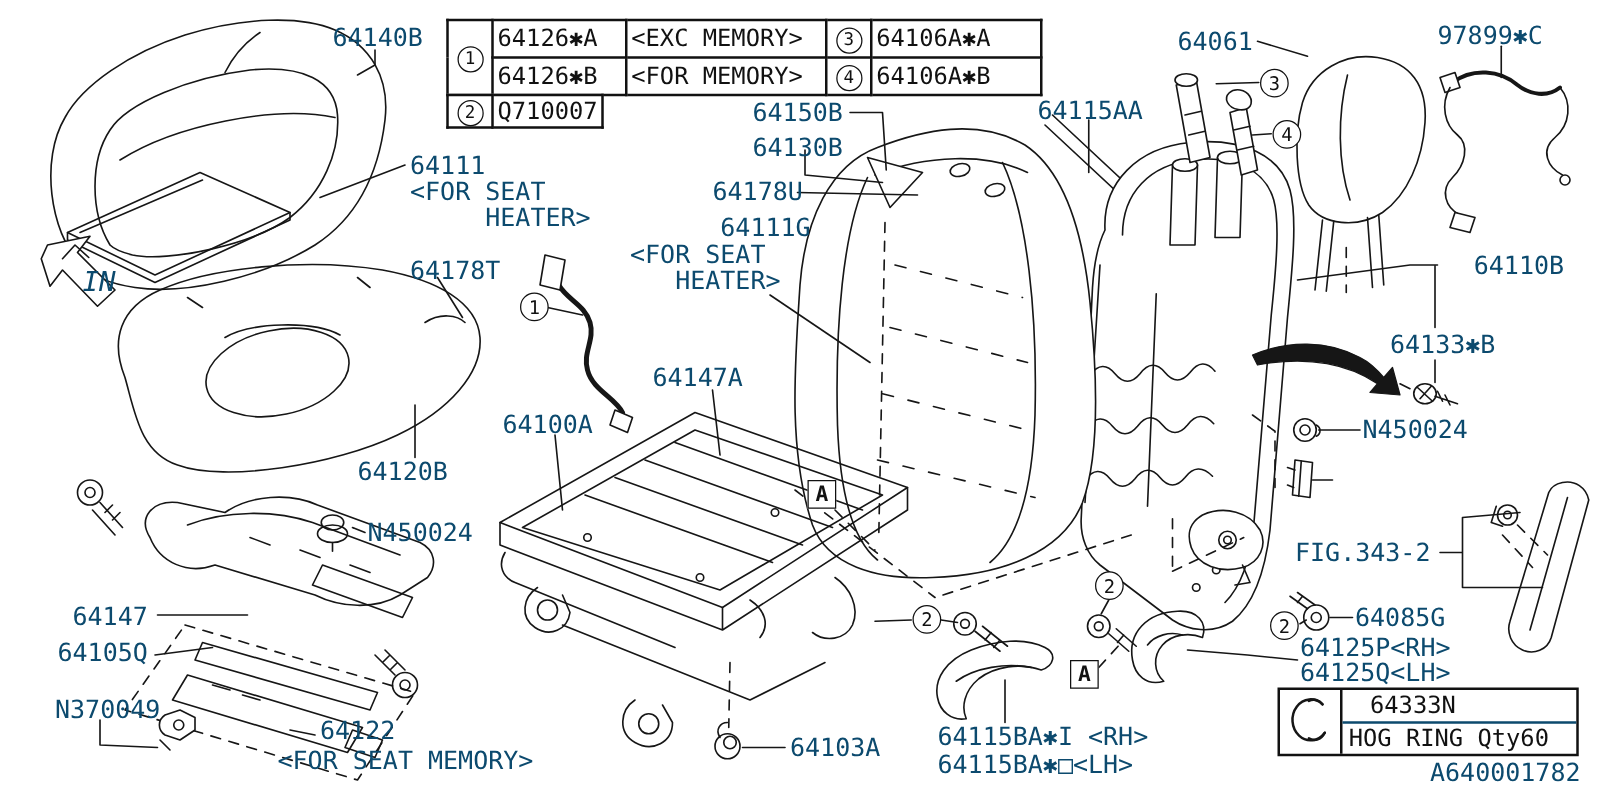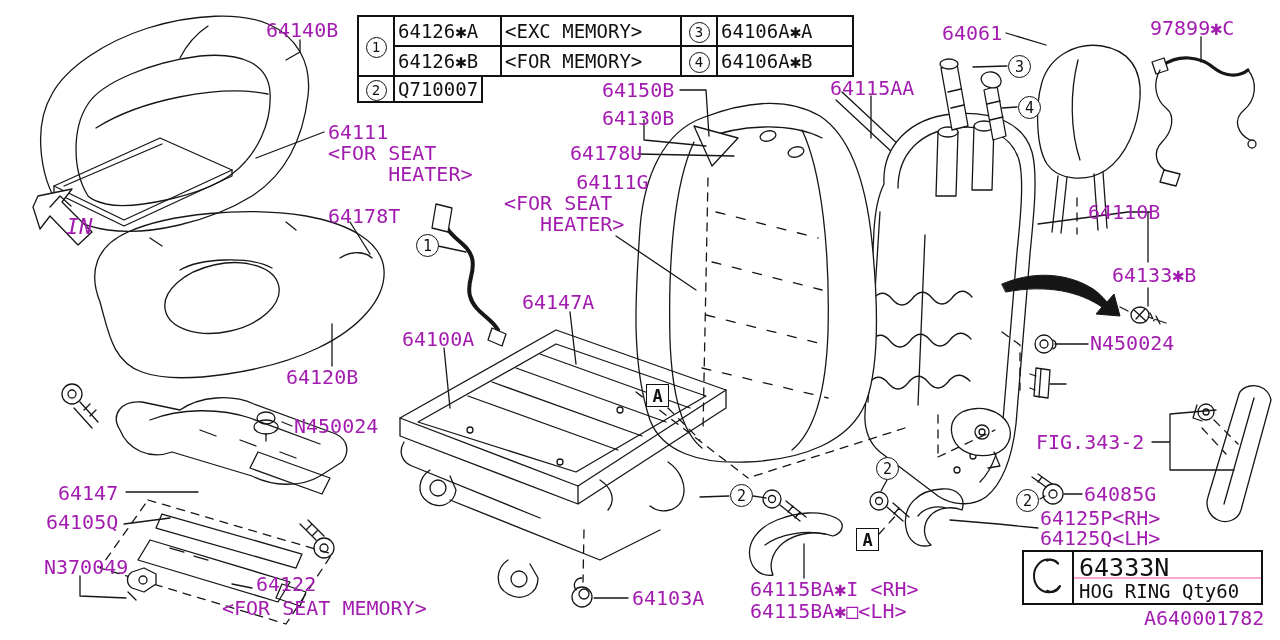--- a/index.html
+++ b/index.html
@@ -8,40 +8,40 @@
   .stage{position:relative;width:1280px;height:640px;background:#fff}
   svg.art{position:absolute;left:0;top:0;width:1280px;height:640px}
   svg.art path,svg.art circle,svg.art ellipse,svg.art rect,svg.art line,svg.art polyline{
     stroke:#161616;stroke-width:1.3;fill:none;stroke-linecap:round;stroke-linejoin:round}
   svg.art .fw{fill:#fff}
   svg.art .fb{fill:#161616;stroke:#161616;stroke-width:1}
   svg.art .bold{stroke-width:4}
   svg.art .bold2{stroke-width:3.2}
   svg.art .dash{stroke-dasharray:8 7}
   svg.art .dash2{stroke-dasharray:9 12}
-  .lbl{position:absolute;font-size:20px;line-height:21px;white-space:pre;color:#a21caf}
+  .lbl{position:absolute;font-size:20px;line-height:21px;white-space:pre;color:#0c4a6e}
   .italic{font-style:italic;font-size:22px}
   .co{position:absolute;width:23px;height:23px;border:1.5px solid #111;border-radius:50%;
       display:flex;align-items:center;justify-content:center;font-size:15px;background:#fff;z-index:3}
   .boxa{position:absolute;width:23px;height:23px;border:1.7px solid #111;
       display:flex;align-items:center;justify-content:center;font-size:17px;font-weight:bold;background:#fff;z-index:3}
   .legend{position:absolute;left:357px;top:15px;border-collapse:collapse;background:#fff;z-index:4}
   .legend td{border:2px solid #111;font-size:19px;padding:0 3px;height:30px;vertical-align:middle}
   .legend td.refcell{width:36px;text-align:center;padding:0}
-  .legend td.c1{width:107px}.legend td.c2{width:180px}.legend td.c4{width:136px}
+  .legend td.c1{width:107px}.legend td.c2{width:160px}.legend td.c4{width:136px}
   .legend2{position:absolute;left:357px;top:75px;border-collapse:collapse;background:#fff;z-index:4}
   .legend2 td{border:2px solid #111;font-size:19px;padding:0 3px;height:24px;vertical-align:middle}
   .legend2 td.refcell{width:36px;text-align:center;padding:0}
   .legend2 td.c1{width:87px}
   .circ{display:inline-flex;width:21px;height:21px;border:1.4px solid #111;border-radius:50%;
       align-items:center;justify-content:center;font-size:14px}
   .hog{position:absolute;left:1022px;top:550px;width:241px;height:55px;border:2px solid #111;
       display:grid;grid-template-columns:50px 1fr;grid-template-rows:27px 24px;background:#fff;z-index:4}
   .hog .icon{grid-row:1/3;border-right:2px solid #111;display:flex;align-items:center;justify-content:center}
-  .hog .r1{border-bottom:2px solid #f9a8d4;font-size:25px;padding:1px 5px}
+  .hog .r1{border-bottom:2px solid #0c4a6e;font-size:19px;padding:1px 22px}
   .hog .r2{font-size:19px;padding:1px 5px}
 </style>
 </head>
 <body>
 
 <div class="stage">
 
   <svg class="art" viewBox="0 0 1280 640">
 
     <g>
@@ -321,21 +321,21 @@
   <div class="lbl" style="left:328px;top:206px">64178T</div>
   <div class="lbl" style="left:602px;top:80px">64150B</div>
   <div class="lbl" style="left:602px;top:108px">64130B</div>
   <div class="lbl" style="left:570px;top:143px">64178U</div>
   <div class="lbl" style="left:504px;top:172px">      64111G
 &lt;FOR SEAT
    HEATER&gt;</div>
   <div class="lbl" style="left:830px;top:78px">64115AA</div>
   <div class="lbl" style="left:942px;top:23px">64061</div>
   <div class="lbl" style="left:1150px;top:18px">97899✱C</div>
-  <div class="lbl" style="left:1088px;top:202px">64110B</div>
+  <div class="lbl" style="left:1179px;top:202px">64110B</div>
   <div class="lbl" style="left:1112px;top:265px">64133✱B</div>
   <div class="lbl" style="left:1090px;top:333px">N450024</div>
   <div class="lbl" style="left:1036px;top:432px">FIG.343-2</div>
   <div class="lbl" style="left:1084px;top:484px">64085G</div>
   <div class="lbl" style="left:1040px;top:508px">64125P&lt;RH&gt;</div>
   <div class="lbl" style="left:1040px;top:528px">64125Q&lt;LH&gt;</div>
   <div class="lbl" style="left:750px;top:579px">64115BA✱I &lt;RH&gt;</div>
   <div class="lbl" style="left:750px;top:601px">64115BA✱□&lt;LH&gt;</div>
   <div class="lbl" style="left:632px;top:588px">64103A</div>
   <div class="lbl" style="left:256px;top:574px">64122</div>

